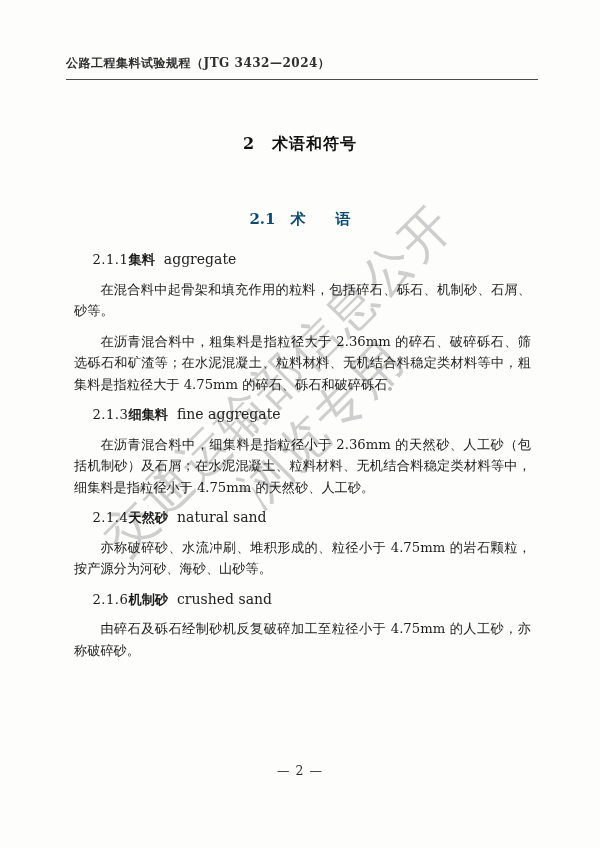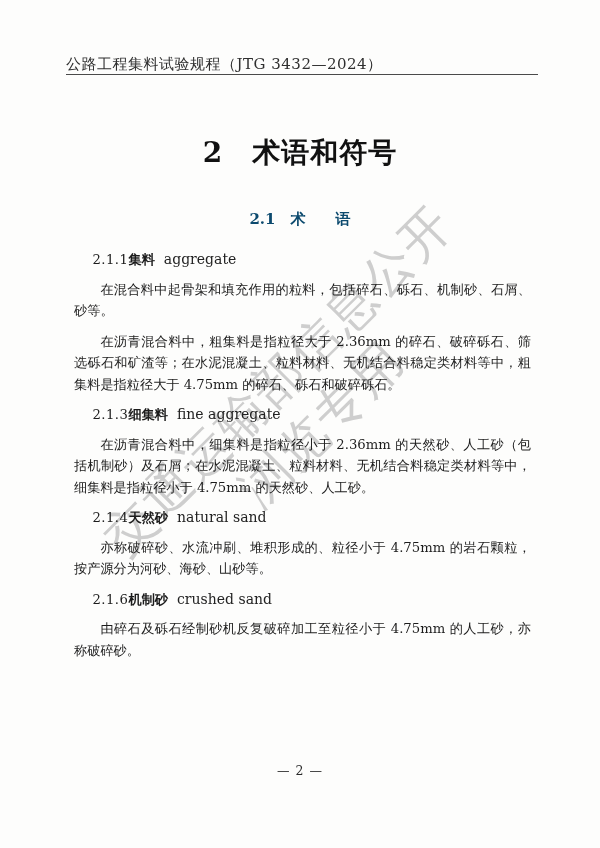--- a/index.html
+++ b/index.html
@@ -10,24 +10,26 @@
     overflow: hidden;
     font-family: "DejaVu Serif", "Liberation Serif", serif;
     color: #1c1c1c;
   }
   .page { position: absolute; inset: 0; }
 
   
   .running-header {
     position: absolute;
     top: 55px; left: 66px; right: 62px;
-    font-size: 15px;
+    font-size: 12px;
     letter-spacing: 0.5px;
     color: #2f2f2f;
+    padding-bottom: 7px;
     border-bottom: 1.5px solid #4a4a4a;
+    font-weight: bold;
   }
 
   
   .watermark {
     position: absolute;
     left: 300px; top: 402px;
     transform: translate(-50%, -50%) rotate(-45deg);
     text-align: center;
     color: #8f8f8f;
     opacity: 0.42;
@@ -36,21 +38,21 @@
     letter-spacing: 2px;
     white-space: nowrap;
     pointer-events: none;
     font-weight: 400;
   }
 
   .chapter-title {
     position: absolute;
     top: 134px; left: 0; right: 0;
     text-align: center;
-    font-size: 28px;
+    font-size: 16px;
     font-weight: 700;
     letter-spacing: 1px;
     color: #111;
   }
   .section-title {
     position: absolute;
     top: 210px; left: 0; right: 0;
     text-align: center;
     font-size: 15px;
     font-weight: 700;

